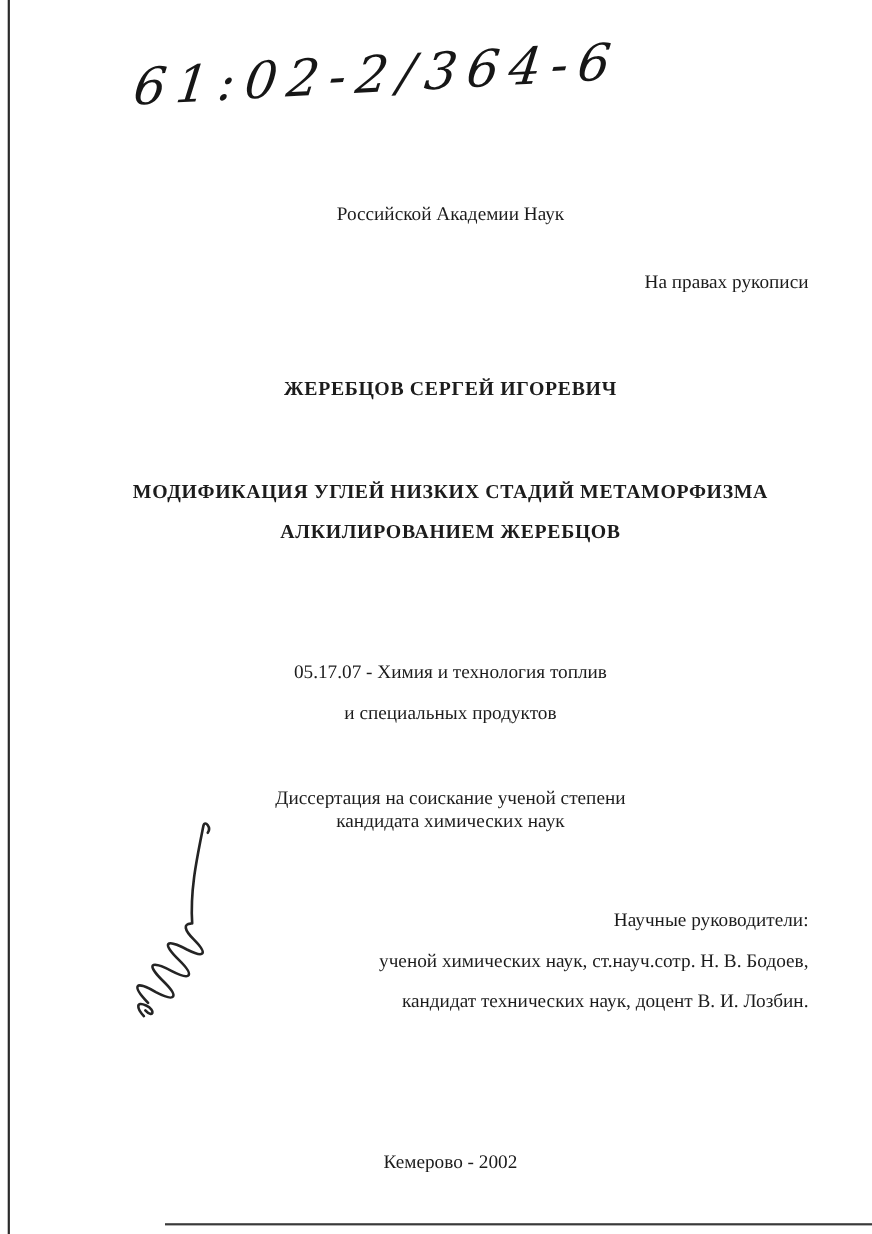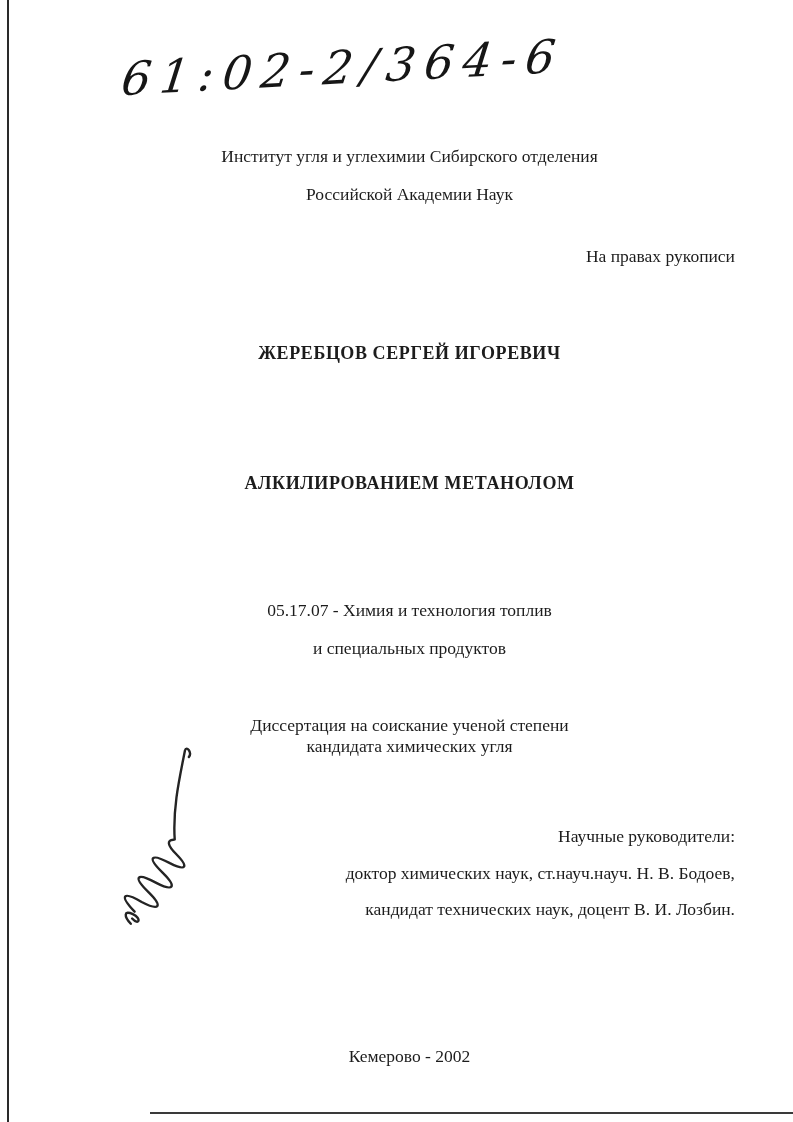--- a/index.html
+++ b/index.html
@@ -71,45 +71,45 @@
 </head>
 <body>
 
 <div class="page">
 
   <div class="edge-left"></div>
   <div class="edge-bottom"></div>
 
   <div class="handwritten">61:02-2/364-6</div>
 
-  <div class="txt" style="top:146px;">Институт угля и углехимии Сибирского отделения</div>
   <div class="txt" style="top:184px;">Российской Академии Наук</div>
 
   <div class="txt right" style="top:246px;">На правах рукописи</div>
 
   <div class="txt caps" style="top:343px;">ЖЕРЕБЦОВ СЕРГЕЙ ИГОРЕВИЧ</div>
 
-  <div class="txt caps" style="top:473px;">АЛКИЛИРОВАНИЕМ МЕТАНОЛОМ</div>
+  <div class="txt caps" style="top:437px;">МОДИФИКАЦИЯ УГЛЕЙ НИЗКИХ СТАДИЙ МЕТАМОРФИЗМА</div>
+  <div class="txt caps" style="top:473px;">АЛКИЛИРОВАНИЕМ ЖЕРЕБЦОВ</div>
 
   <div class="txt" style="top:600px;">05.17.07  - Химия и технология топлив</div>
   <div class="txt" style="top:638px;">и специальных продуктов</div>
 
   <div class="txt" style="top:715px;">Диссертация на соискание ученой степени</div>
-  <div class="txt" style="top:736px;">кандидата химических угля</div>
+  <div class="txt" style="top:736px;">кандидата химических наук</div>
 
   <div class="signature-wrap">
     <svg width="190" height="90" viewBox="0 0 190 90">
       <path d="M10,62 c2,-10 7,-14 9,-4 c2,10 -6,12 -4,2
                M22,58 c4,-22 10,-22 12,0 c3,20 9,20 12,0
                c3,-22 9,-22 12,0 c3,20 9,20 12,0
                c3,-22 9,-22 12,0 c3,18 8,18 11,0
                c2,-13 6,-16 10,-11" stroke="#242424" stroke-width="2.4" fill="none" stroke-linecap="round"></path>
       <path d="M104,48 C128,28 156,16 182,4 c5,-2 3,7 -3,7" stroke="#242424" stroke-width="2.4" fill="none" stroke-linecap="round"></path>
     </svg>
   </div>
 
   <div class="txt right" style="top:826px;">Научные руководители:</div>
-  <div class="txt right" style="top:863px;">доктор химических наук, ст.науч.науч. Н. В. Бодоев,</div>
+  <div class="txt right" style="top:863px;">ученой химических наук, ст.науч.сотр. Н. В. Бодоев,</div>
   <div class="txt right" style="top:899px;">кандидат технических наук, доцент В. И. Лозбин.</div>
 
   <div class="txt" style="top:1046px;">Кемерово - 2002</div>
 
 </div>
 
 </body></html>

